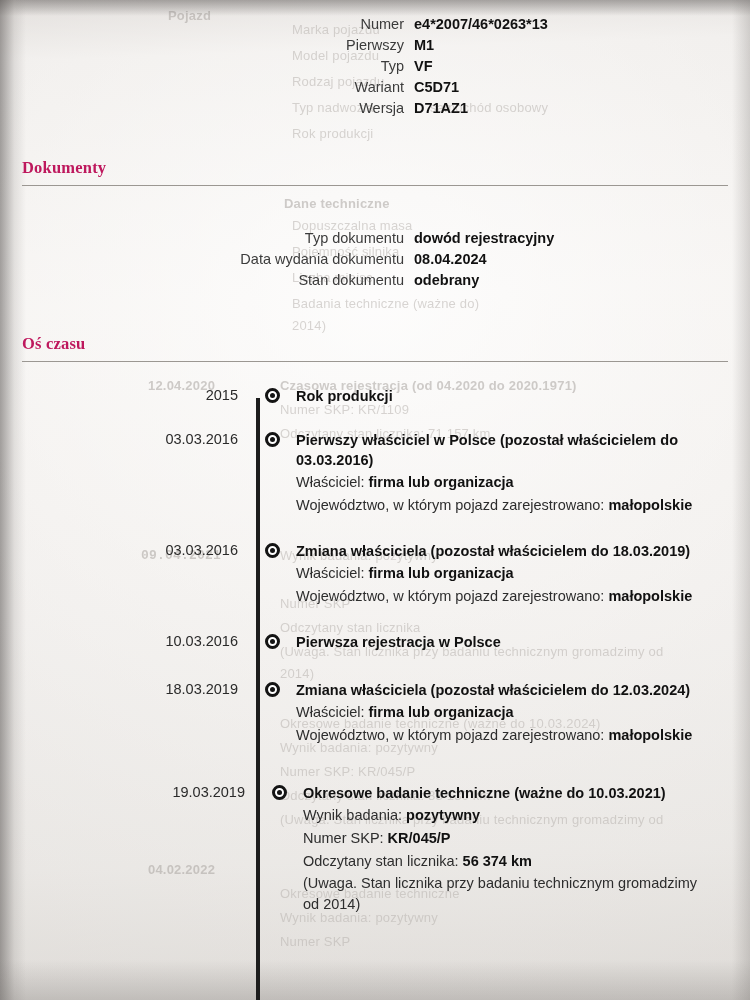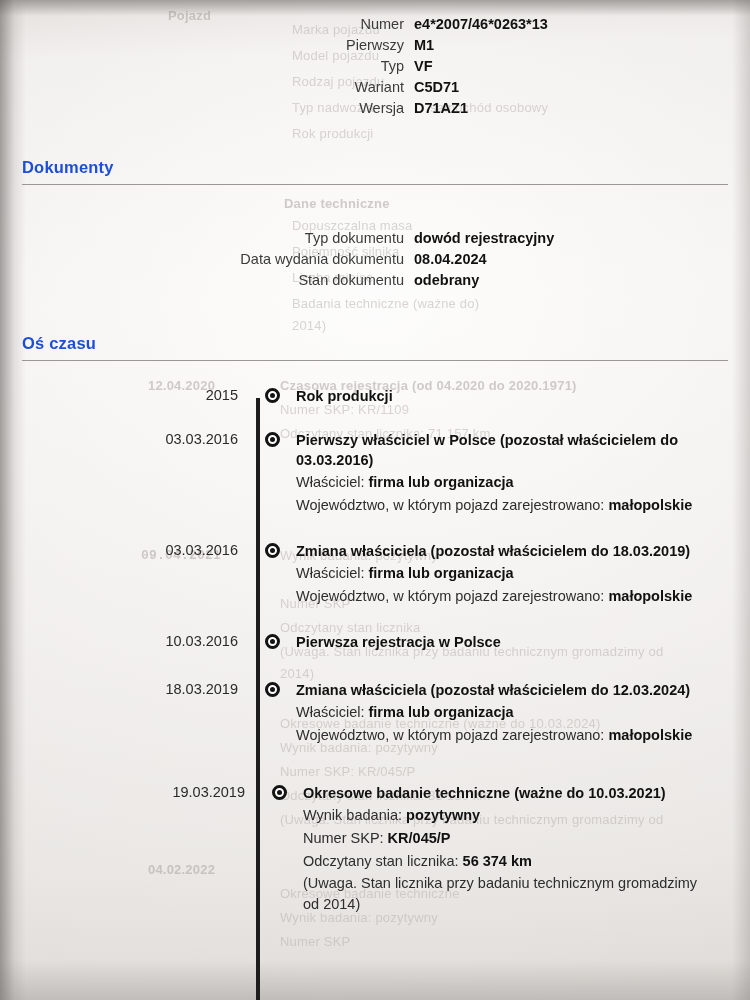--- a/index.html
+++ b/index.html
@@ -107,23 +107,24 @@
 
   
   .section {
     position: absolute;
     left: 22px;
     width: 706px;
   }
   .section-title {
     font-size: 16.5px;
     font-weight: bold;
-    color: #1d4ed8;
+    color: #be185d;
     padding-bottom: 7px;
     letter-spacing: 0.2px;
+    font-family: Liberation Serif, serif;
   }
   .section-rule {
     height: 1px;
     background: #9b9792;
     width: 706px;
   }
 
   
   #timeline {
     position: absolute;

